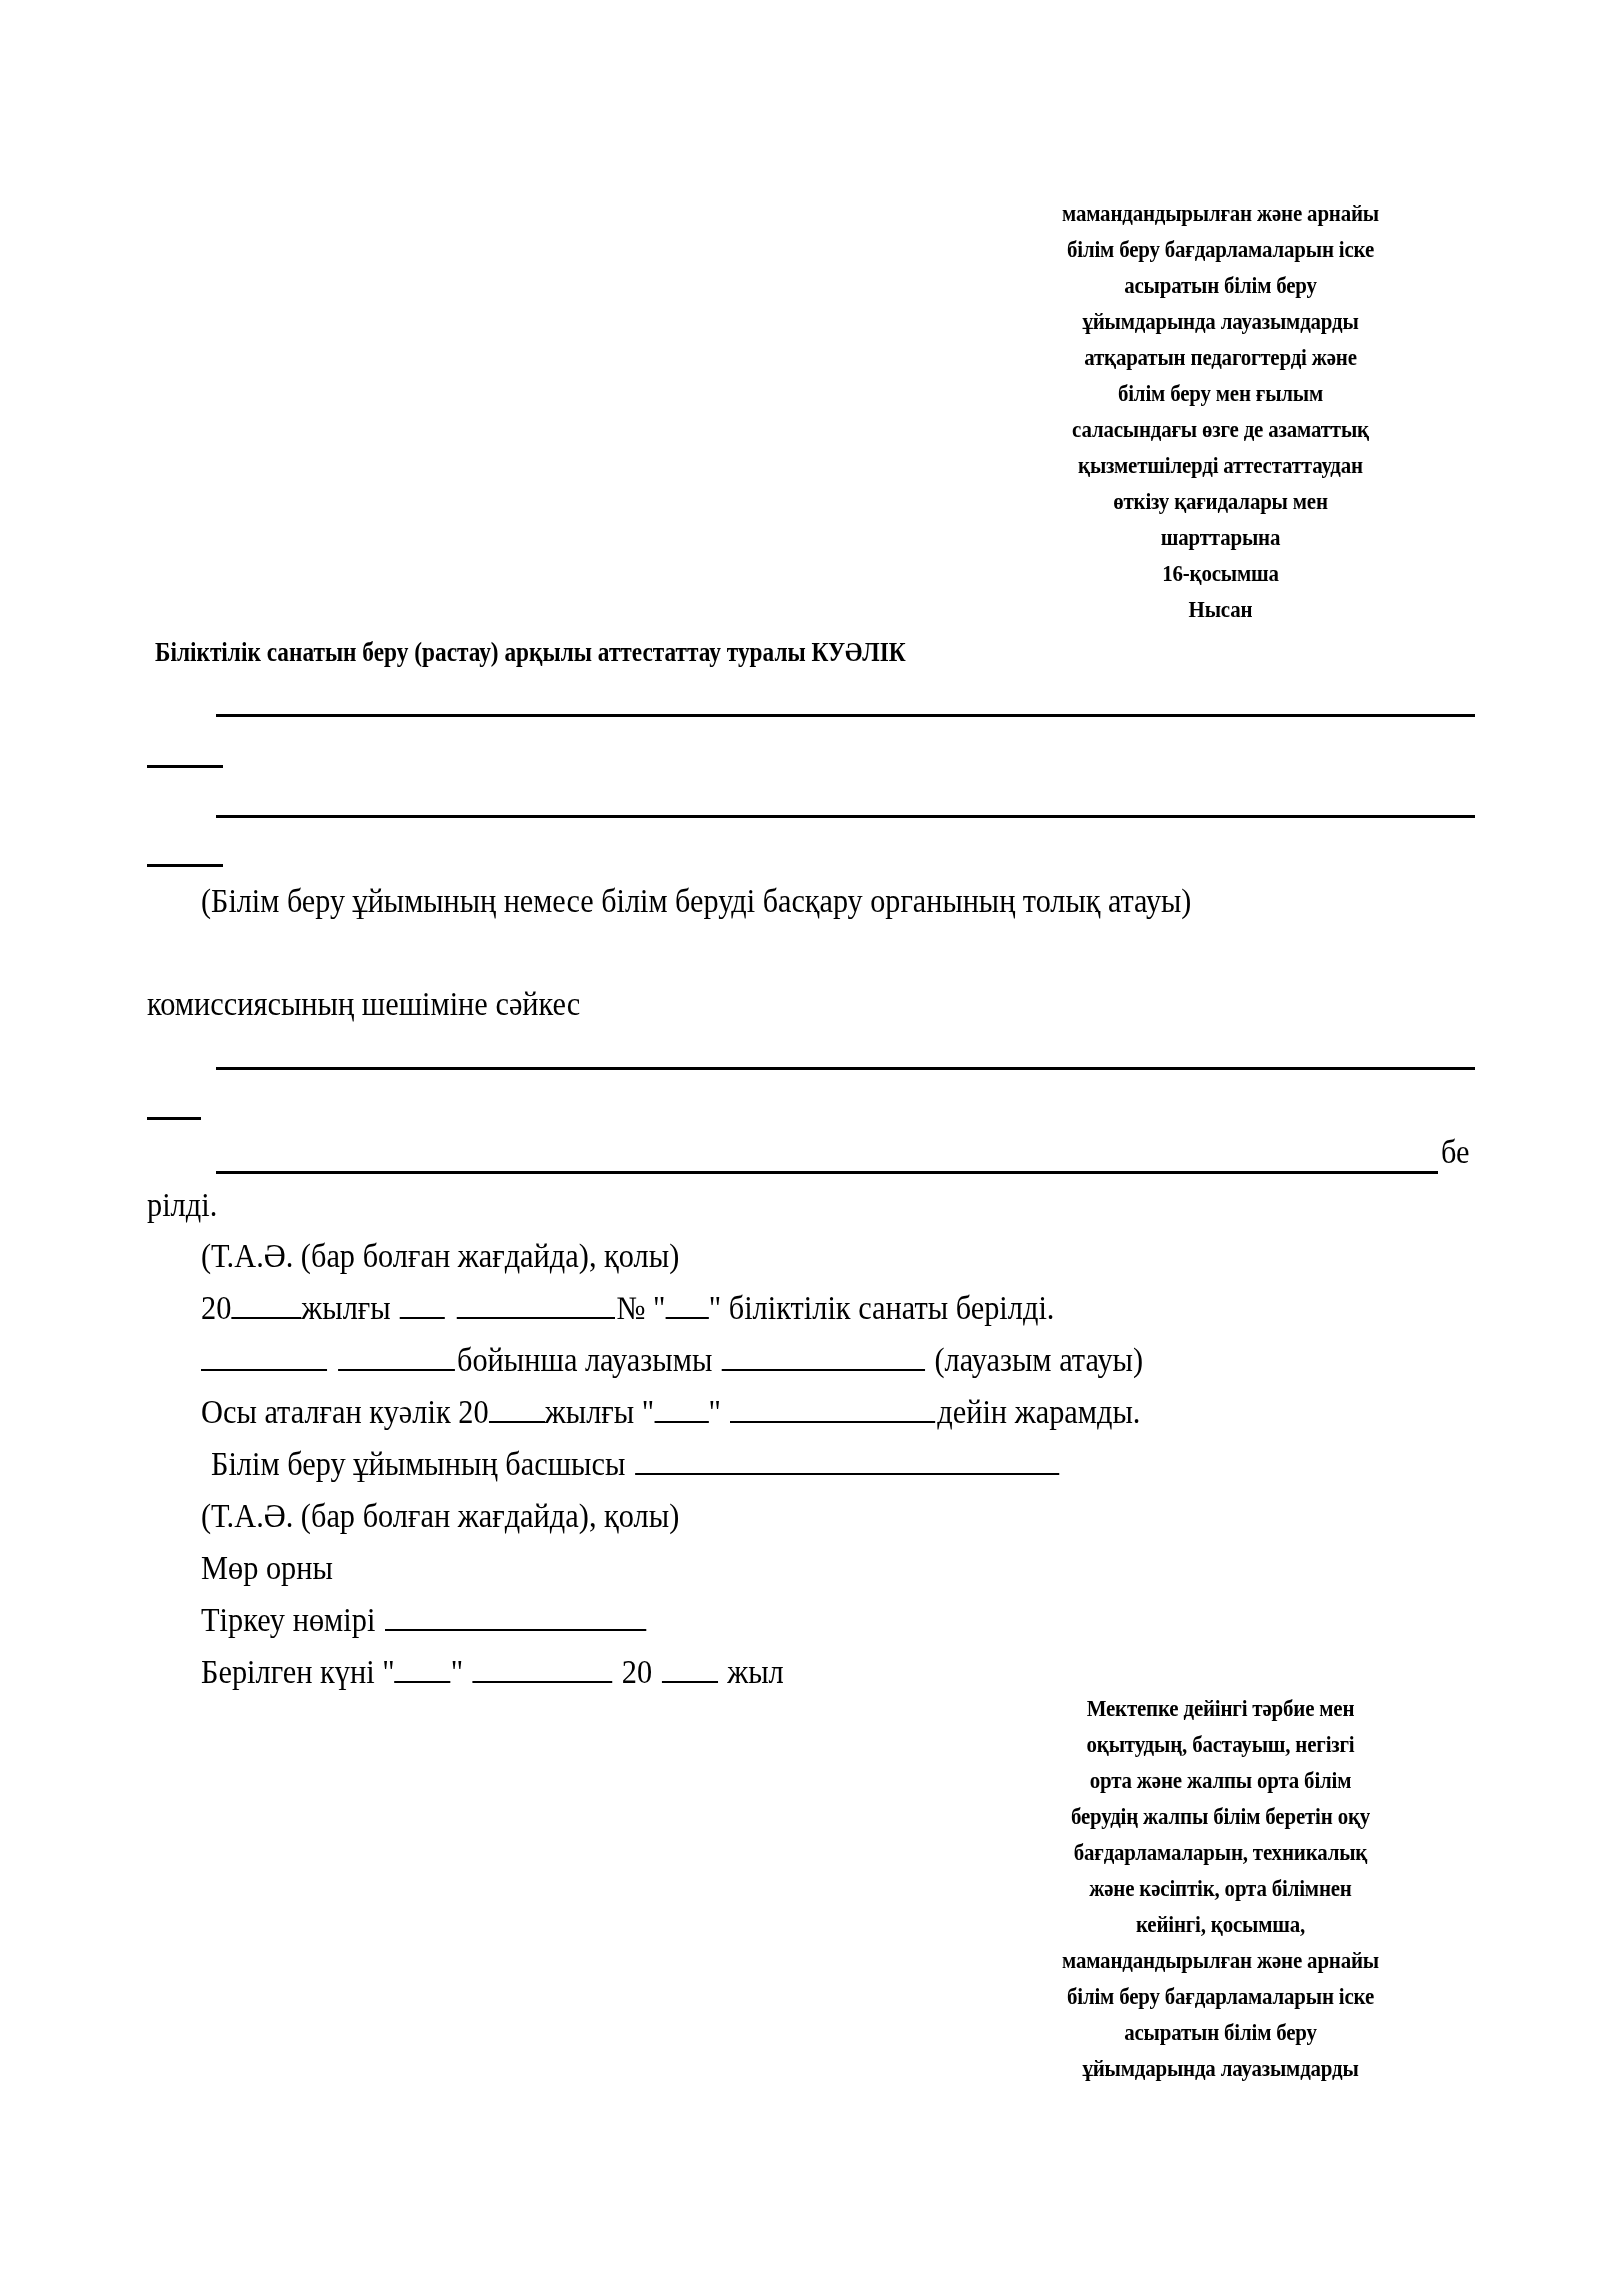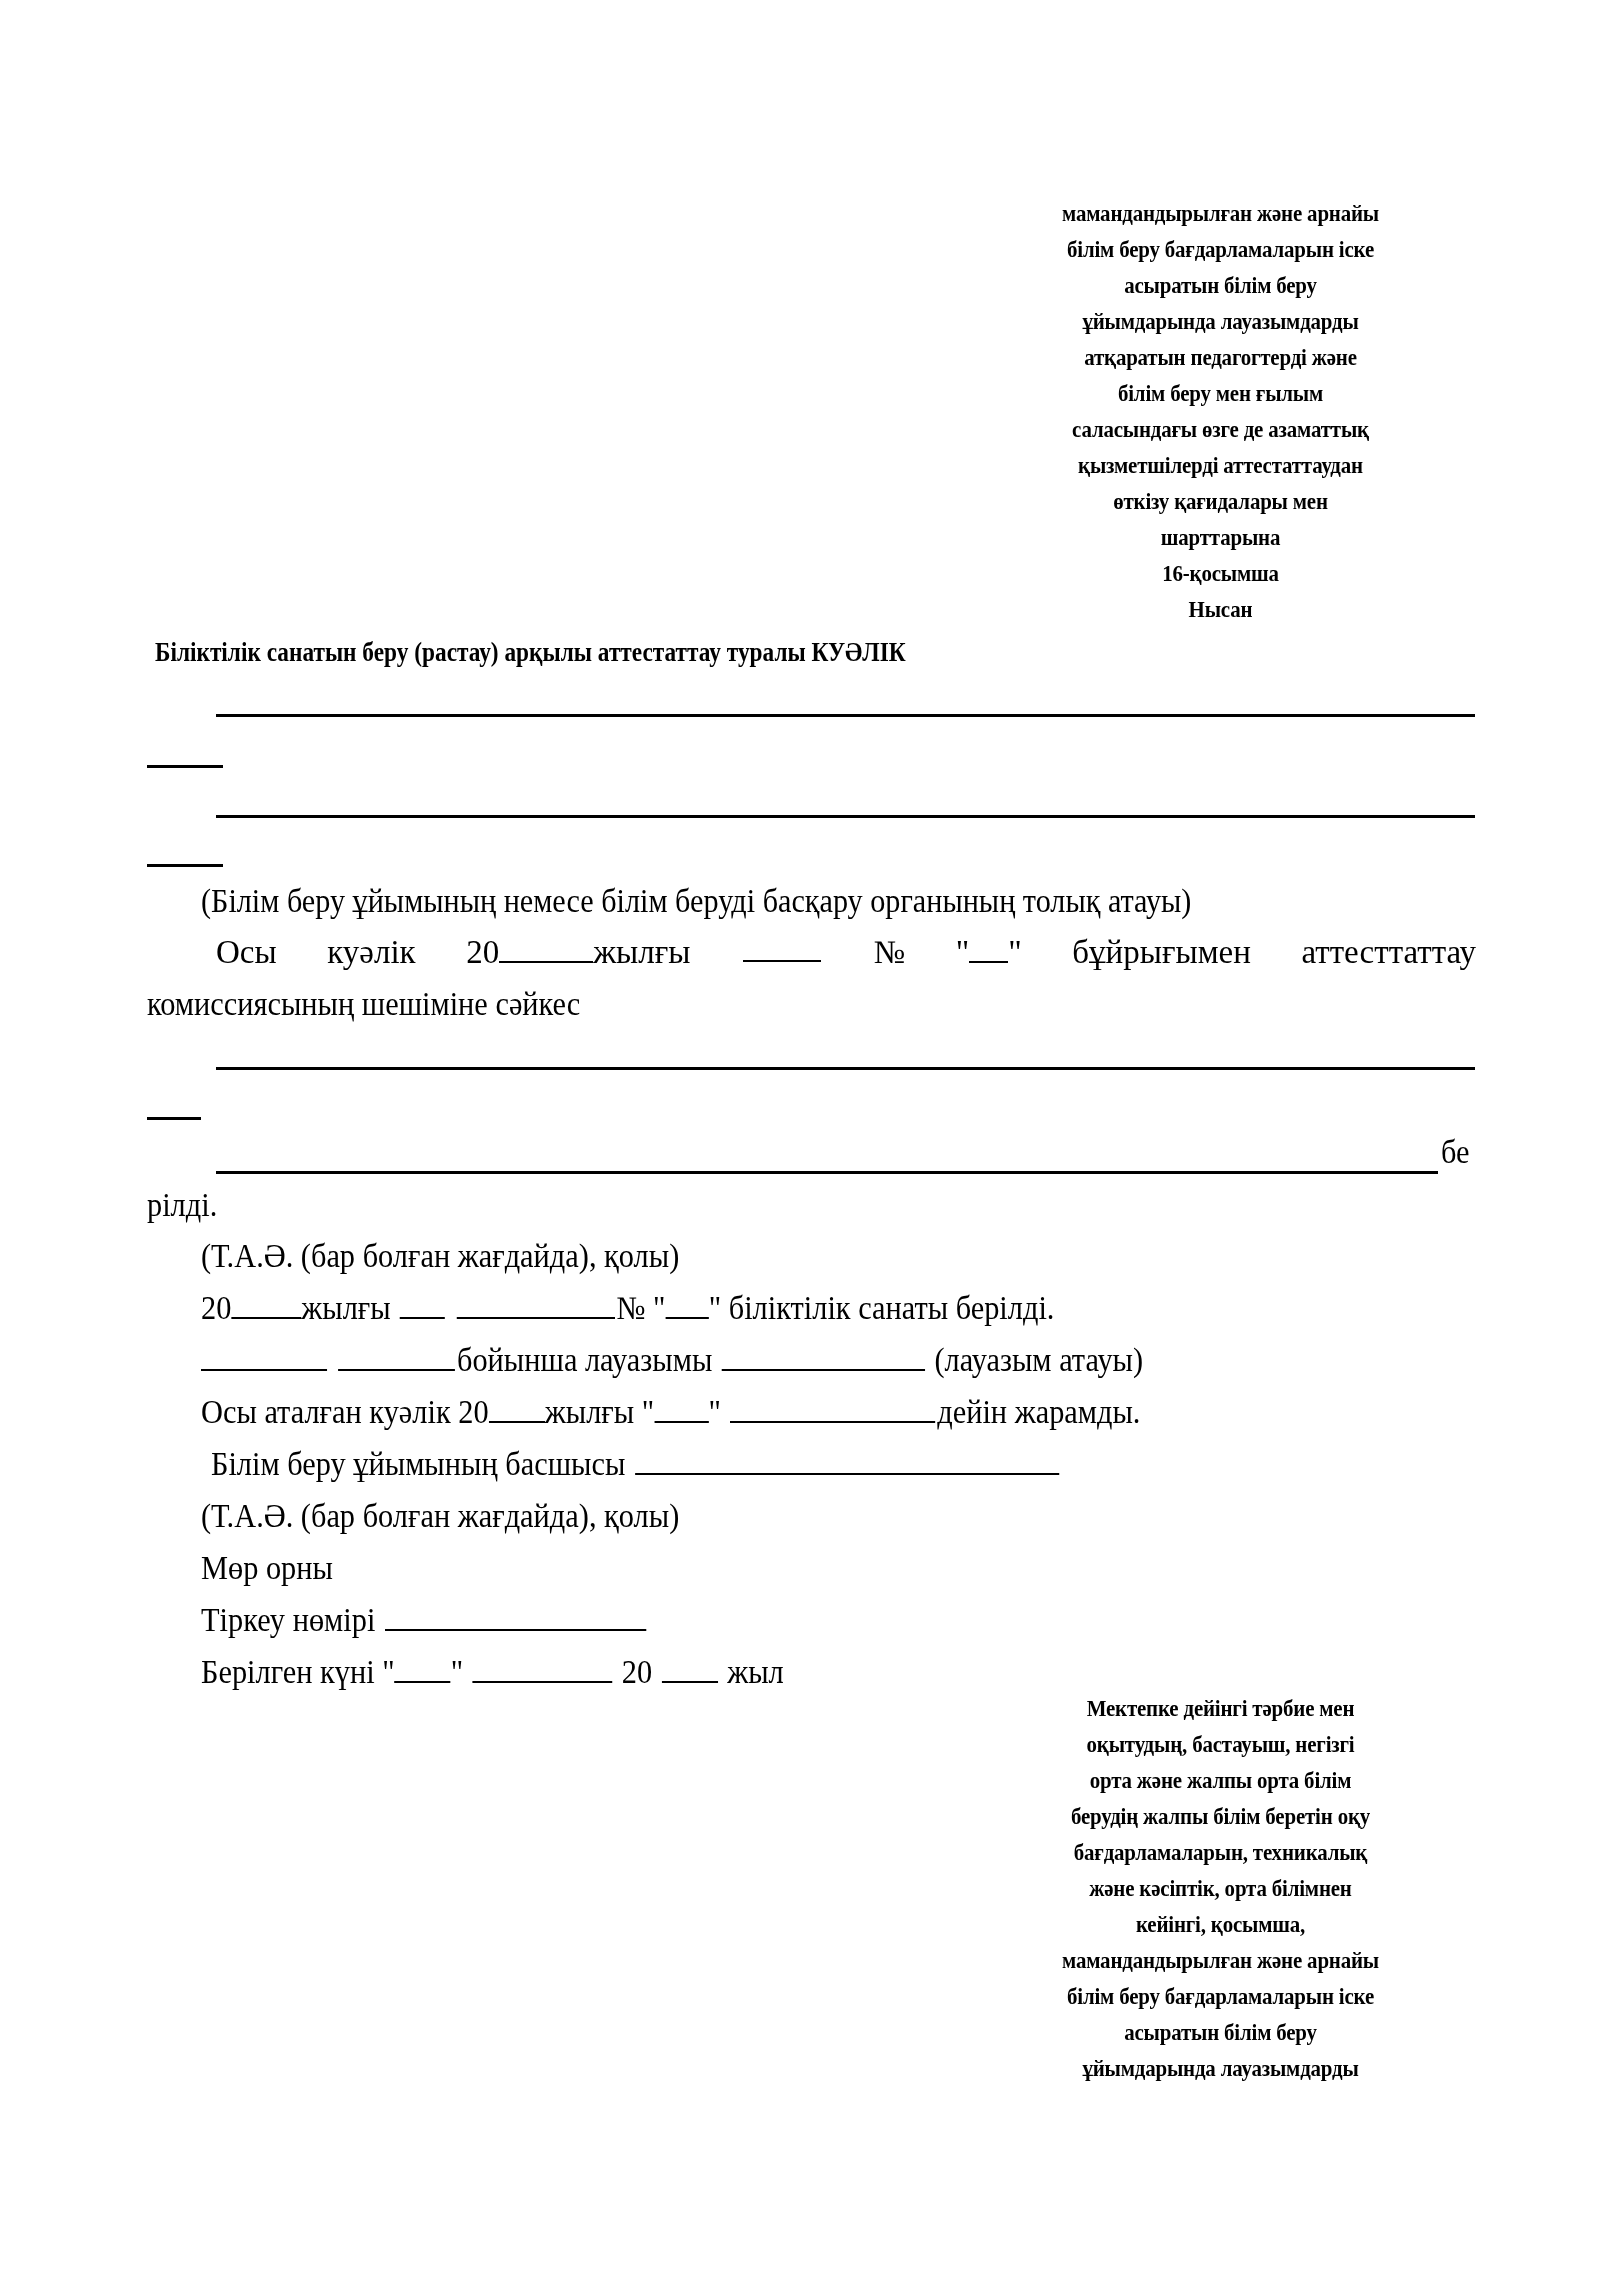--- a/index.html
+++ b/index.html
@@ -53,30 +53,20 @@
 
   <div class="title">Біліктілік санатын беру (растау) арқылы аттестаттау туралы КУӘЛІК</div>
 
   <div class="rule" style="left:216px; top:714px; width:1259px;"></div>
   <div class="rule" style="left:147px; top:765px; width:76px;"></div>
   <div class="rule" style="left:216px; top:815px; width:1259px;"></div>
   <div class="rule" style="left:147px; top:864px; width:76px;"></div>
 
   <div class="txt" style="left:201px; top:882px; transform:scaleX(0.915);">(Білім беру ұйымының немесе білім беруді басқару органының толық атауы)</div>
 
-  <div class="justify-line">
-    <span>Осы</span>
-    <span>куәлік</span>
-    <span><span>20</span><span class="blank" style="width:94px; margin:0;"></span><span>жылғы</span></span>
-    <span class="blank" style="width:78px;"></span>
-    <span>№</span>
-    <span><span>"</span><span class="blank" style="width:39px; margin:0;"></span><span>"</span></span>
-    <span>бұйрығымен</span>
-    <span>аттесттаттау</span>
-  </div>
 
   <div class="txt" style="left:147px; top:985px;">комиссиясының шешіміне сәйкес</div>
 
   <div class="rule" style="left:216px; top:1067px; width:1259px;"></div>
   <div class="rule" style="left:147px; top:1117px; width:54px;"></div>
   <div class="rule" style="left:216px; top:1171px; width:1222px;"></div>
   <div class="txt" style="left:1441px; top:1133px;">бе</div>
   <div class="txt" style="left:147px; top:1186px;">рілді.</div>
 
   <div class="txt" style="left:201px; top:1237px;">(Т.А.Ә. (бар болған жағдайда), қолы)</div>

